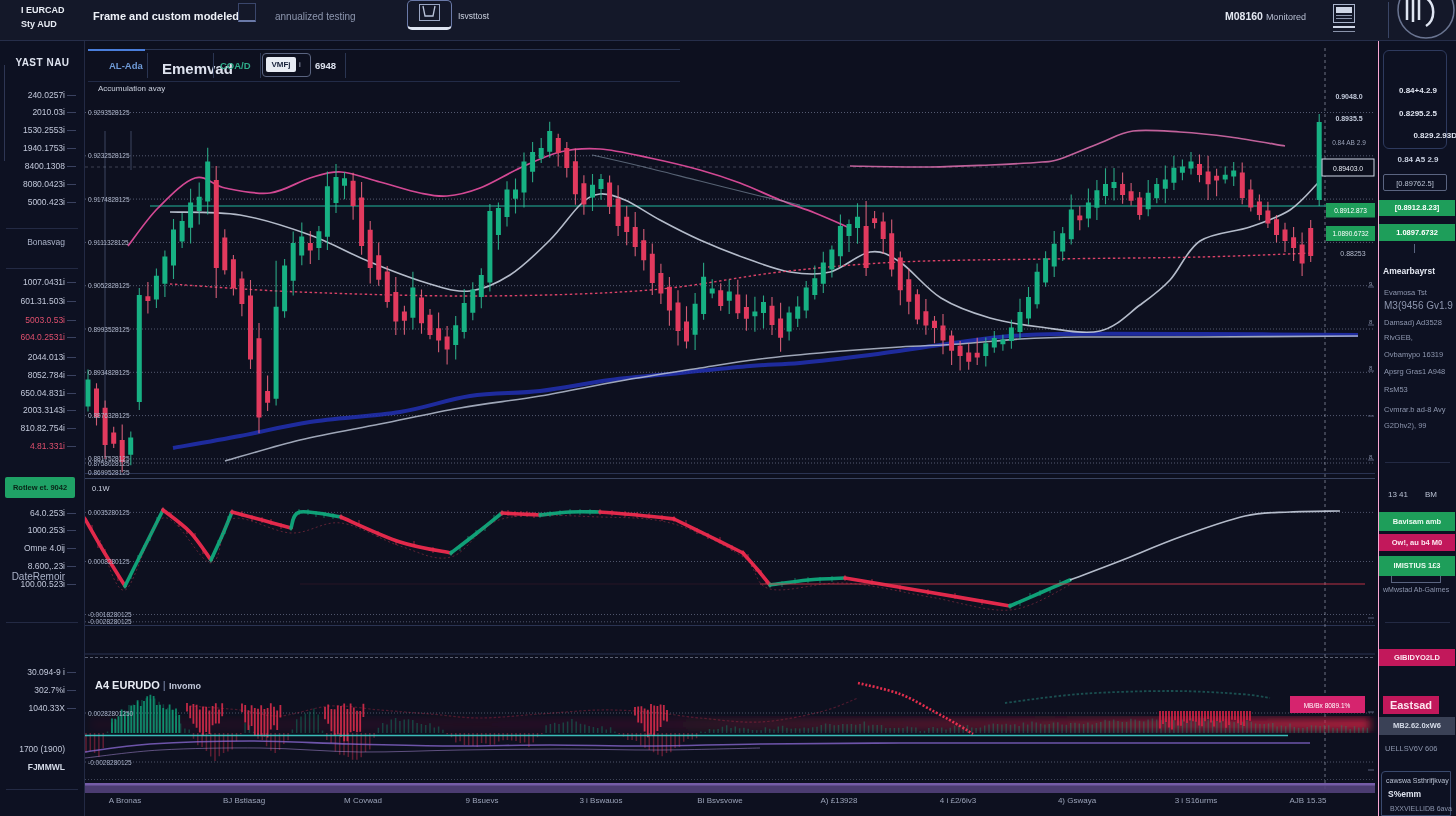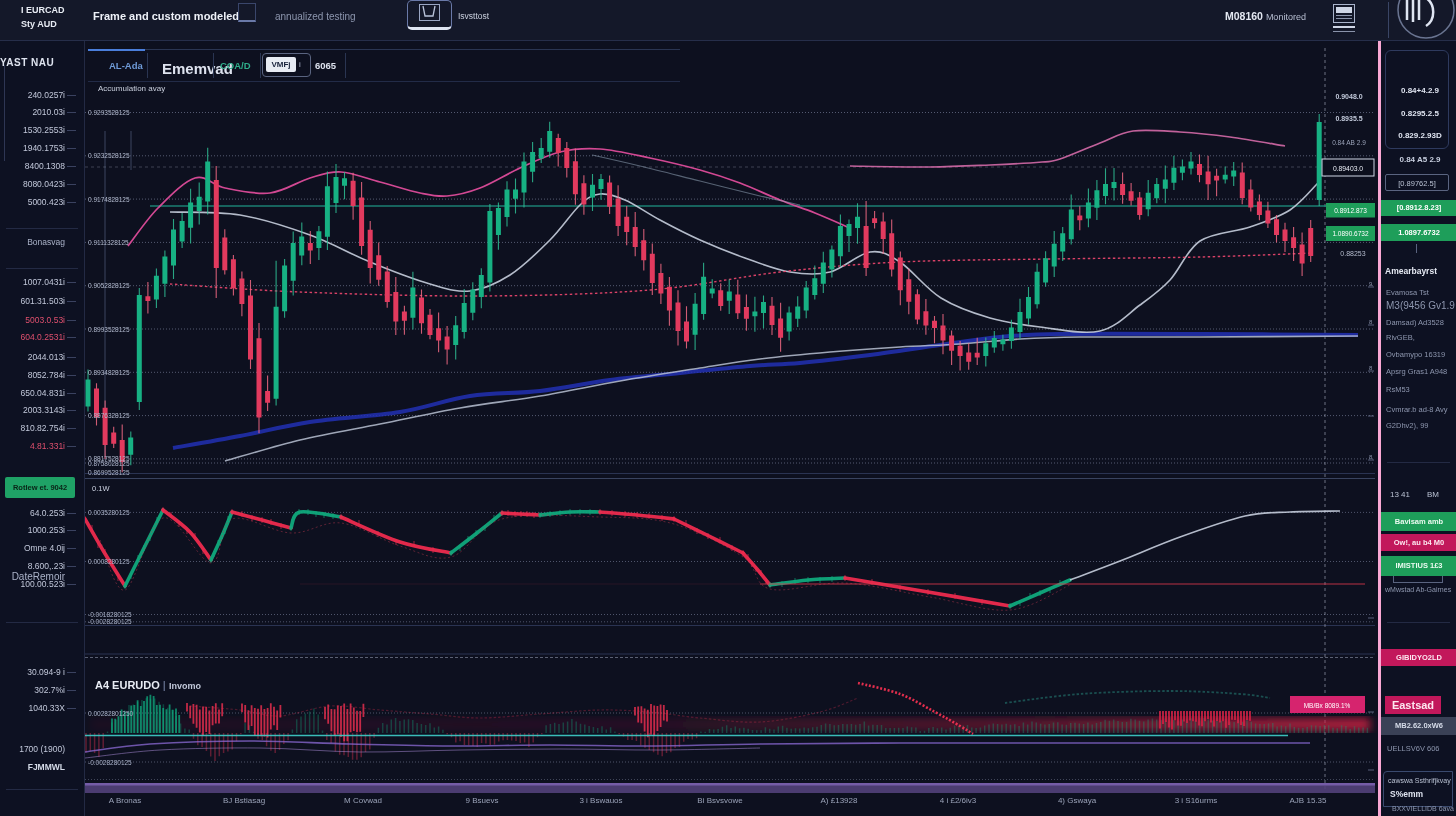--- a/index.html
+++ b/index.html
@@ -1,18 +1,18 @@
 <!DOCTYPE html>
 <html><head><meta charset="utf-8"><style>
 *{margin:0;padding:0;box-sizing:border-box}
 body{width:1456px;height:816px;background:#0d101f;font-family:"Liberation Sans",sans-serif;position:relative;overflow:hidden}
 .abs{position:absolute}
 .hdr{left:0;top:0;width:1456px;height:41px;background:#141829;border-bottom:1px solid #262e4a}
 .lsb{left:0;top:41px;width:85px;height:775px;background:#0d1122;border-right:1px solid #232a44}
-.rsb{left:1378px;top:41px;width:78px;height:775px;background:#0d1122;border-left:3px solid #f9a8d4}
+.rsb{left:1378px;top:41px;width:78px;height:775px;background:#0d1122;border-left:1px solid #f9a8d4}
 .num{position:absolute;right:19px;font-size:8.5px;color:#c2c8da;white-space:nowrap}
 .tick{position:absolute;right:8px;width:9px;height:1px;background:#3a4260}
 .red{color:#e0506e}
 .div{position:absolute;left:6px;right:6px;height:1px;background:#232a44}
 svg text{font-family:"Liberation Sans",sans-serif}
 </style></head><body>
 <div class="abs hdr">
   <div class="abs" style="left:21px;top:3px;font-size:9px;font-weight:bold;color:#e8ecf4;line-height:14px">I EURCAD<br>Sty AUD</div>
   <div class="abs" style="left:93px;top:10px;font-size:11px;font-weight:bold;color:#eef1f8">Frame and custom modeled</div>
   <div class="abs" style="left:238px;top:3px;width:18px;height:19px;border:1px solid #3a466b;border-bottom:2px solid #6a79a8"></div>
@@ -34,21 +34,21 @@
   <div class="abs" style="left:1333px;top:26px;width:22px;height:2px;background:#cfd6e6"></div>
   <div class="abs" style="left:1333px;top:31px;width:22px;height:1px;background:#8a93aa"></div>
   <div class="abs" style="left:1388px;top:2px;width:1px;height:36px;background:#3a4565"></div>
   <svg class="abs" style="left:1393px;top:-12px" width="63" height="54" viewBox="0 0 63 54">
     <circle cx="33" cy="22" r="28" fill="none" stroke="#7f8cab" stroke-width="1.5" opacity="0.8"></circle>
     <path d="M14,8 v24 M20,6 v28 M26,8 v24" stroke="#dfe5f2" stroke-width="2.5" fill="none"></path>
     <path d="M33,10 a14,16 0 0 1 0,28" fill="none" stroke="#dfe5f2" stroke-width="2.5"></path>
   </svg>
 </div>
 <div class="abs lsb">
-<div style="position:absolute;left:0;top:16px;width:85px;font-size:10px;font-weight:bold;color:#dfe4f0;letter-spacing:0.5px">YAST NAU</div>
+<div style="position:absolute;left:0;top:16px;width:85px;text-align:center;font-size:10px;font-weight:bold;color:#dfe4f0;letter-spacing:0.5px">YAST NAU</div>
 <div style="position:absolute;left:4px;top:24px;width:1px;height:96px;background:#2e3654"></div>
 <div class="num" style="top:49px">240.0257i</div>
     <div class="tick" style="top:54px"></div>
 <div class="num" style="top:66px">2010.03i</div>
     <div class="tick" style="top:71px"></div>
 <div class="num" style="top:84px">1530.2553i</div>
     <div class="tick" style="top:89px"></div>
 <div class="num" style="top:102px">1940.1753i</div>
     <div class="tick" style="top:107px"></div>
 <div class="num" style="top:120px">8400.1308</div>
@@ -100,21 +100,21 @@
 <div class="num" style="top:662px">1040.33X</div>
     <div class="tick" style="top:667px"></div>
 <div class="num" style="top:703px">1700 (1900)</div>
 <div class="num" style="top:721px;font-weight:bold;color:#d5dbe8">FJMMWL</div>
 <div class="div" style="top:748px"></div>
 </div>
 <div class="abs rsb">
 <div style="position:absolute;left:4px;top:9px;width:64px;height:99px;border:1px solid #2e3a5e;border-radius:6px"></div>
 <div style="position:absolute;left:0;top:45px;width:78px;text-align:center;font-size:8px;font-weight:bold;color:#dfe4f0">0.84+4.2.9</div>
 <div style="position:absolute;left:0;top:68px;width:78px;text-align:center;font-size:8px;font-weight:bold;color:#dfe4f0">0.8295.2.5</div>
-<div style="position:absolute;left:0;top:90px;width:78px;text-align:center;font-size:8px;font-weight:bold;color:#dfe4f0">0.829.2.93D</div>
+<div style="position:absolute;left:0;top:90px;width:78px;text-align:right;font-size:8px;font-weight:bold;color:#dfe4f0">0.829.2.93D</div>
 <div style="position:absolute;left:0;top:114px;width:78px;text-align:center;font-size:8px;font-weight:bold;color:#c8cfdf">0.84 A5 2.9</div>
 <div style="position:absolute;left:4px;top:133px;width:64px;height:17px;border:1px solid #5a6480;border-radius:2px;font-size:7.5px;color:#b9c1d2;text-align:center;line-height:17px">[0.89762.5]</div>
 <div style="position:absolute;left:0;top:159px;width:76px;height:16px;background:#1e9e5a;font-size:7.5px;color:#fff;text-align:center;line-height:16px;font-weight:bold">[0.8912.8.23]</div>
 <div style="position:absolute;left:0;top:183px;width:76px;height:17px;background:#1e9e5a;font-size:7.5px;color:#fff;text-align:center;line-height:17px;font-weight:bold">1.0897.6732</div>
 <div style="position:absolute;left:35px;top:203px;width:1px;height:9px;background:#5a6480"></div>
 <div style="position:absolute;left:4px;top:225px;font-size:8.5px;font-weight:bold;color:#e4e8f2">Amearbayrst</div>
 <div style="position:absolute;left:5px;top:247px;font-size:7.5px;color:#8d96ae;white-space:nowrap">Evamosa Tst</div>
 <div style="position:absolute;left:5px;top:259px;font-size:10px;color:#8d96ae;white-space:nowrap">M3(9456 Gv1.9</div>
 <div style="position:absolute;left:5px;top:277px;font-size:7.5px;color:#8d96ae;white-space:nowrap">Damsad) Ad3528</div>
 <div style="position:absolute;left:5px;top:292px;font-size:7.5px;color:#8d96ae;white-space:nowrap">RivGEB,</div>
@@ -129,40 +129,40 @@
 <div style="position:absolute;left:0;top:471px;width:76px;height:19px;background:#1e9e5a;font-size:7.5px;color:#eafaf0;text-align:center;line-height:19px;font-weight:bold">Bavisam amb</div>
 <div style="position:absolute;left:0;top:493px;width:76px;height:17px;background:#c2185b;font-size:7.5px;color:#fde7f0;text-align:center;line-height:17px;font-weight:bold">Ow!, au b4 M0</div>
 <div style="position:absolute;left:0;top:515px;width:76px;height:20px;background:#1e9e5a;font-size:7.5px;color:#eafaf0;text-align:center;line-height:20px;font-weight:bold">IMISTIUS 1£3</div>
 <div style="position:absolute;left:12px;top:535px;width:50px;height:7px;border:1px solid #5a6480;border-top:none"></div>
 <div style="position:absolute;left:4px;top:545px;font-size:7px;color:#8d96ae">wMwstad Ab-Gairnes</div>
 <div class="div" style="top:581px"></div>
 <div style="position:absolute;left:0;top:608px;width:76px;height:17px;background:#c2185b;font-size:7.5px;color:#fde7f0;text-align:center;line-height:17px;font-weight:bold">GIBIDYO2LD</div>
 <div style="position:absolute;left:4px;top:655px;width:56px;height:18px;background:#c2185b;font-size:11px;color:#fde7f0;text-align:center;line-height:18px;font-weight:bold">Eastsad dons</div>
 <div style="position:absolute;left:0;top:676px;width:76px;height:18px;background:#3a4156;font-size:7.5px;color:#d5dbe8;text-align:center;line-height:18px;font-weight:bold">MB2.62.0xW6</div>
 <div style="position:absolute;left:6px;top:703px;font-size:7.5px;color:#8d96ae">UELLSV6V 606</div>
-<div style="position:absolute;left:2px;top:730px;width:70px;height:36px;border:1px solid #3a4a6e;border-radius:4px 0 0 0">
+<div style="position:absolute;left:2px;top:730px;width:70px;height:45px;border:1px solid #3a4a6e;border-radius:4px 0 0 0">
       <div style="position:absolute;left:4px;top:5px;font-size:7px;color:#b9c1d2;white-space:nowrap">cawswa Ssthrifjkvay</div>
       <div style="position:absolute;left:6px;top:17px;font-size:8.5px;font-weight:bold;color:#dfe4f0">S%emm</div>
       <div style="position:absolute;left:8px;top:33px;font-size:7px;color:#8d96ae;white-space:nowrap">BXXVIELLIDB 6ava</div>
     </div>
 </div>
 
 <div class="abs" style="left:88px;top:49px;width:592px;height:1px;background:#2a3552"></div>
 <div class="abs" style="left:88px;top:49px;width:57px;height:2px;background:#4a7edb"></div>
 <div class="abs" style="left:88px;top:81px;width:592px;height:1px;background:#222b47"></div>
 <div class="abs" style="left:109px;top:60px;font-size:9.5px;color:#6f9bd8;font-weight:bold">AL-Ada</div>
 <div class="abs" style="left:147px;top:53px;width:1px;height:25px;background:#2a3552"></div>
 <div class="abs" style="left:162px;top:60px;font-size:15px;color:#dde2ee;font-weight:bold">Ememvad</div>
 <div class="abs" style="left:213px;top:53px;width:1px;height:25px;background:#2a3552"></div>
 <div class="abs" style="left:220px;top:60px;font-size:9.5px;color:#2fae8b;font-weight:bold">COA/D</div>
 <div class="abs" style="left:260px;top:53px;width:1px;height:25px;background:#2a3552"></div>
 <div class="abs" style="left:262px;top:53px;width:49px;height:24px;border:1px solid #5a6480;border-radius:4px"></div>
 <div class="abs" style="left:266px;top:57px;width:30px;height:15px;background:#e8ecf4;border-radius:2px;font-size:8px;color:#16203a;text-align:center;line-height:15px;font-weight:bold">VMFj</div>
 <div class="abs" style="left:299px;top:60px;font-size:8px;color:#aab2c8">i</div>
-<div class="abs" style="left:315px;top:60px;font-size:9.5px;color:#dde2ee;font-weight:bold">6065</div>
+<div class="abs" style="left:315px;top:60px;font-size:9.5px;color:#dde2ee;font-weight:bold">6948</div>
 <div class="abs" style="left:345px;top:53px;width:1px;height:25px;background:#2a3552"></div>
 <div class="abs" style="left:85px;top:40px"><svg width="1293" height="776" viewBox="85 40 1293 776" font-family="Liberation Sans, sans-serif">
 <line x1="85" y1="112.5" x2="1375" y2="112.5" stroke="#8f98b4" stroke-width="1" stroke-dasharray="1,2" opacity="0.55"></line>
 <line x1="85" y1="155.8" x2="1375" y2="155.8" stroke="#8f98b4" stroke-width="1" stroke-dasharray="1,2" opacity="0.55"></line>
 <line x1="85" y1="199.1" x2="1375" y2="199.1" stroke="#8f98b4" stroke-width="1" stroke-dasharray="1,2" opacity="0.55"></line>
 <line x1="85" y1="242.4" x2="1375" y2="242.4" stroke="#8f98b4" stroke-width="1" stroke-dasharray="1,2" opacity="0.55"></line>
 <line x1="85" y1="285.7" x2="1375" y2="285.7" stroke="#8f98b4" stroke-width="1" stroke-dasharray="1,2" opacity="0.55"></line>
 <line x1="85" y1="329.0" x2="1375" y2="329.0" stroke="#8f98b4" stroke-width="1" stroke-dasharray="1,2" opacity="0.55"></line>
 <line x1="85" y1="372.3" x2="1375" y2="372.3" stroke="#8f98b4" stroke-width="1" stroke-dasharray="1,2" opacity="0.55"></line>
 <line x1="85" y1="415.6" x2="1375" y2="415.6" stroke="#8f98b4" stroke-width="1" stroke-dasharray="1,2" opacity="0.55"></line>

